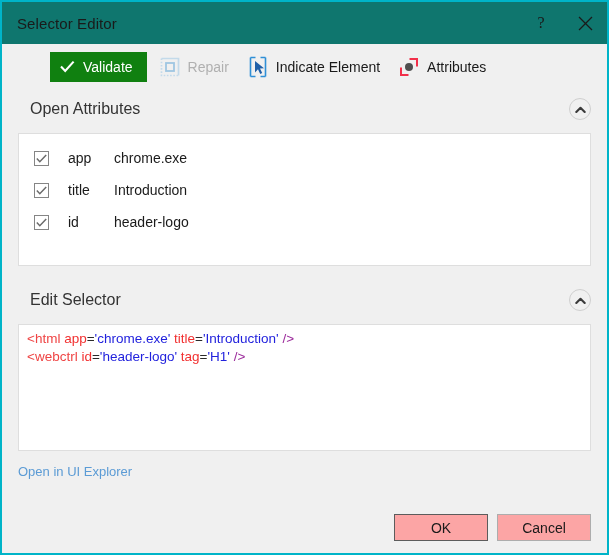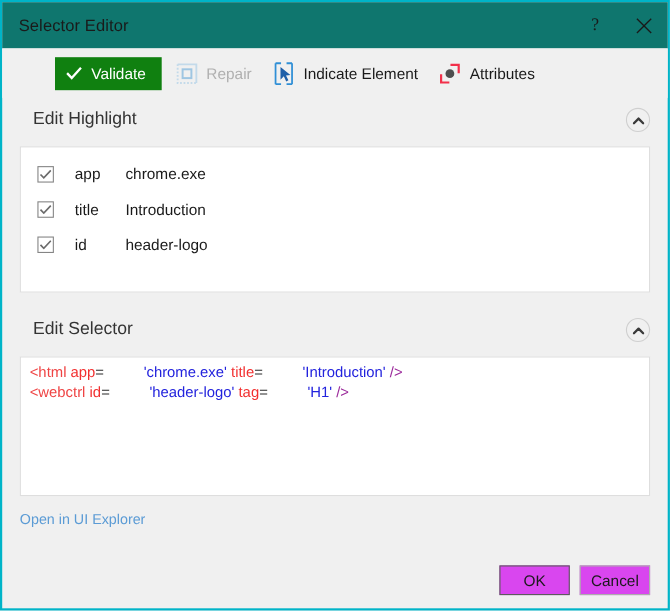--- a/index.html
+++ b/index.html
@@ -187,21 +187,21 @@
     padding: 5px 8px;
     font-family: "Liberation Sans", sans-serif;
     font-size: 13.5px;
     line-height: 18px;
     overflow: auto;
     cursor: text;
   }
   .tok-tag   { color: #ef4444; }
   .tok-attr  { color: #f23030; }
   .tok-eq    { color: #2a2a2a; }
-  .tok-val   { color: #2222dd; margin-left: 36px; }
+  .tok-val   { color: #2222dd; }
   .tok-end   { color: #9b2a9b; }
 
   
   .footer {
     flex: 1;
     position: relative;
     padding: 0 16px;
   }
   .ui-explorer-link {
     position: absolute;
@@ -213,25 +213,25 @@
     text-decoration: none;
   }
   .btn-row {
     position: absolute;
     right: 16px;
     bottom: 12px;
     display: flex;
     gap: 9px;
   }
   .dlg-btn {
-    width: 64px;
+    width: 94px;
     height: 27px;
     font-size: 14px;
     font-family: "Liberation Sans", sans-serif;
-    background: #d946ef;
+    background: #fca5a5;
     border: 1px solid #adadad;
     color: #1a1a1a;
     cursor: pointer;
   }
   .dlg-btn.default {
     border: 1px solid #5c5c5c;
   }
 </style>
 </head>
 <body>
@@ -292,21 +292,21 @@
           <path d="M11.5 3 h7.5 v7.5" fill="none" stroke="#f2304a" stroke-width="2"></path>
           <path d="M10.5 19 h-7.5 v-7.5" fill="none" stroke="#f2304a" stroke-width="2"></path>
           <circle cx="11" cy="11" r="4" fill="#4f4f4f"></circle>
         </svg>
       </span>
       <span>Attributes</span>
     </div>
   </div>
 
   <div class="section-head">
-    <div class="section-title">Edit Highlight</div>
+    <div class="section-title">Open Attributes</div>
     <button class="collapse-btn">
       <span>
         <svg width="11" height="8" viewBox="0 0 11 8">
           <polyline points="1.3,6 5.5,1.8 9.7,6" fill="none" stroke="#3a3a3a" stroke-width="2.1" stroke-linecap="round" stroke-linejoin="round"></polyline>
         </svg>
       </span>
     </button>
   </div>
 
   <div class="attr-box">

